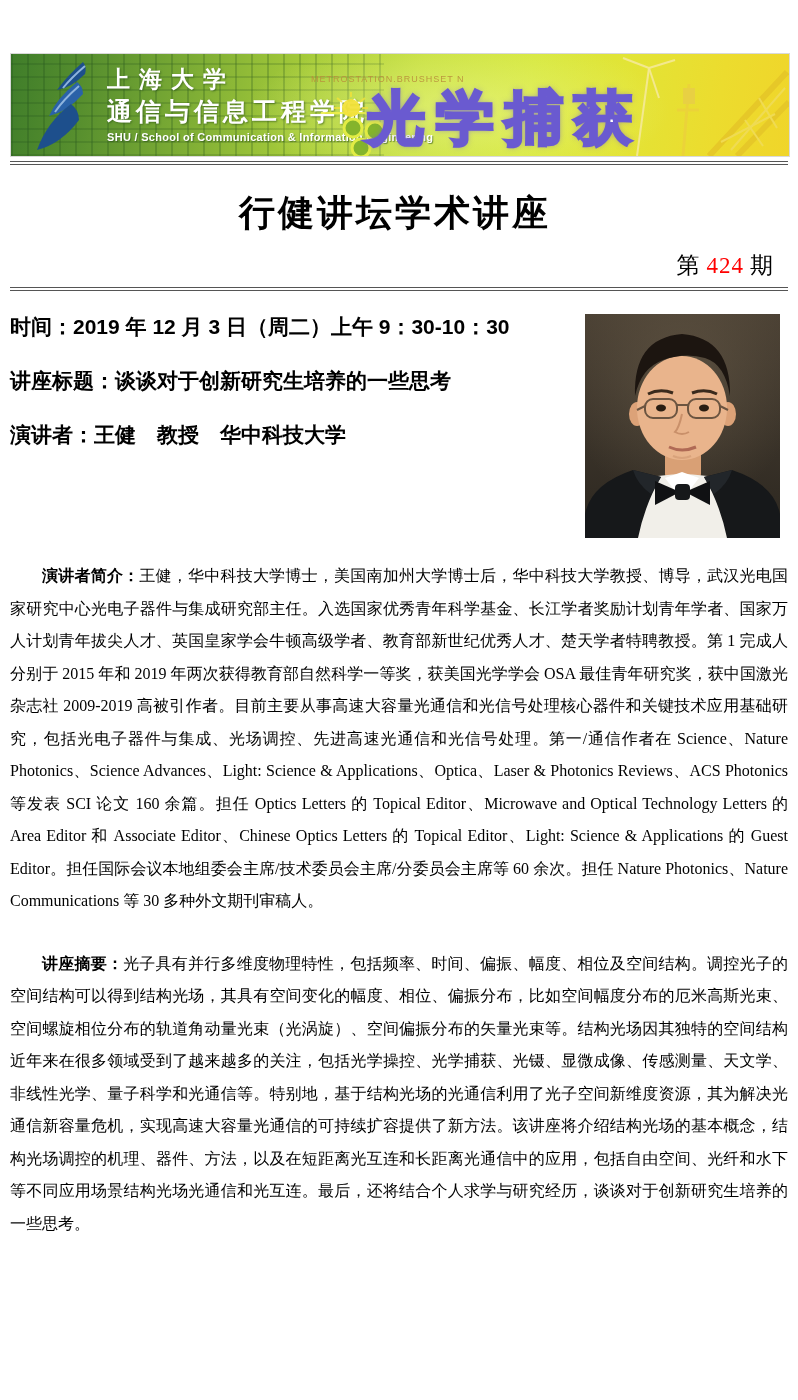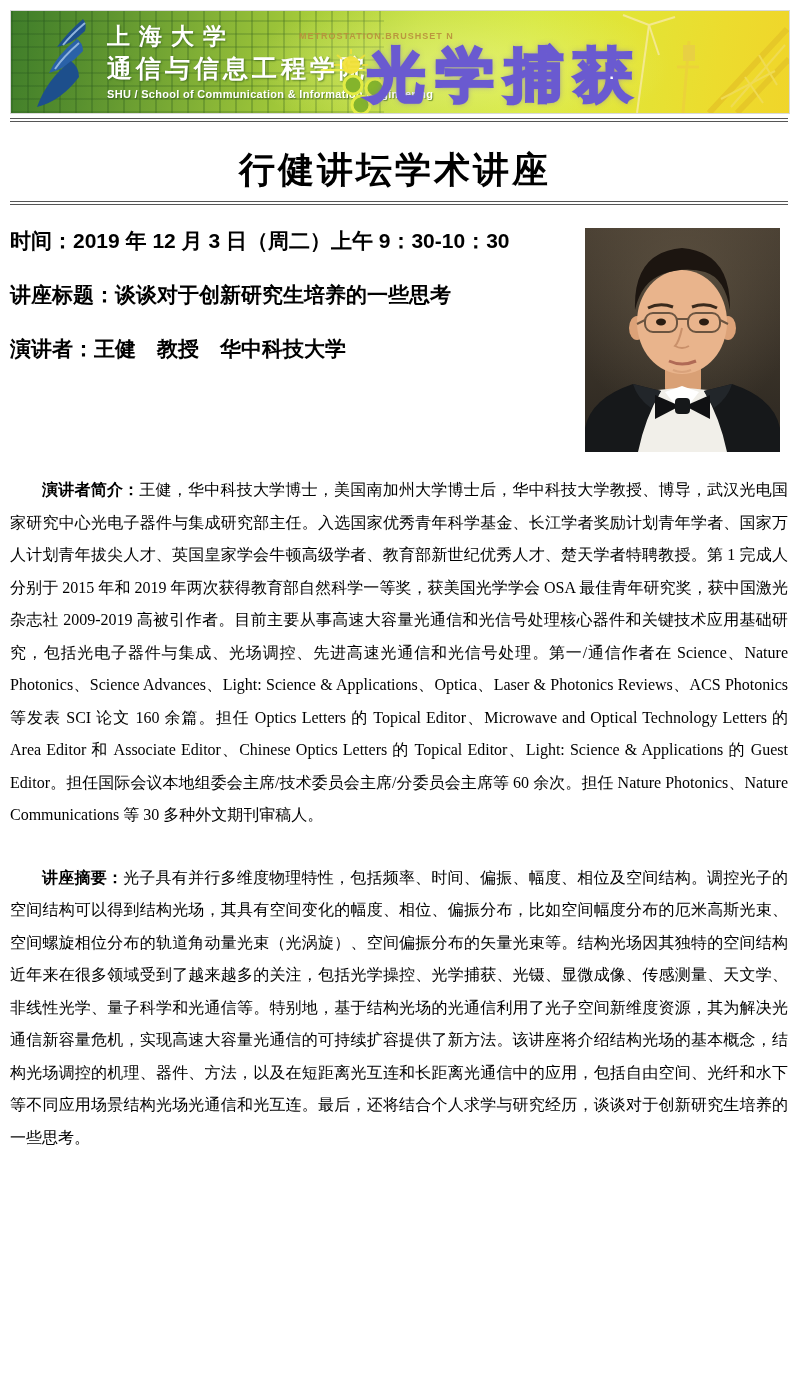--- a/index.html
+++ b/index.html
@@ -1,21 +1,21 @@
 <!DOCTYPE html>
 <html><head>
 <meta charset="utf-8">
 <style>
   html,body{margin:0;padding:0;background:#fff;}
   body{
     width:798px;height:1400px;overflow:hidden;
     font-family:"Liberation Serif","DejaVu Serif",serif;
     color:#000;
   }
-  .page{padding:10px 18px 0 10px;position:relative;}
+  .page{padding:10px 18px 0 10px;position:relative;margin-top:43px;}
 
   
   .banner{
     position:relative;height:102px;width:778px;overflow:hidden;
     background:linear-gradient(100deg,#3f7d2a 0%,#578f2e 10%,#7fae35 24%,#a7cc3a 38%,#c6df3e 52%,#d6e73c 66%,#e2e436 78%,#ecdc2e 90%,#f0d52a 100%);
     border:1px solid #d9d9d9;
   }
   .banner-circuit{
     position:absolute;left:0;top:0;width:48%;height:100%;
     background:
@@ -40,23 +40,23 @@
     font-weight:bold;color:#fff;font-size:25px;letter-spacing:4px;
     text-shadow:1px 1px 2px rgba(40,80,20,.6);
   }
   .banner-school-en{
     position:absolute;left:96px;top:77px;
     font-family:"Liberation Sans","DejaVu Sans",sans-serif;
     font-weight:bold;color:#fff;font-size:11px;letter-spacing:.3px;
     text-shadow:1px 1px 1px rgba(40,80,20,.6);
   }
   .banner-watermark{
-    position:absolute;left:288px;top:20px;
-    font-family:"Liberation Sans","DejaVu Sans",sans-serif;
-    font-weight:bold;color:#b9903c;font-size:9px;letter-spacing:1px;opacity:.9;
+    position:absolute;left:300px;top:20px;
+    font-family:"Liberation Sans","DejaVu Sans",sans-serif;
+    font-weight:normal;color:#b9903c;font-size:9px;letter-spacing:1px;opacity:.9;
   }
   .banner-forum{
     position:absolute;left:356px;top:26px;
     font-weight:bold;color:#fff;font-size:58px;letter-spacing:11px;white-space:nowrap;
     -webkit-text-stroke:3px #6a5ad0;
     text-shadow:0 0 2px #6a5ad0,0 0 6px rgba(106,90,208,.7);
   }
   .banner-deco-sun{position:absolute;left:322px;top:36px;}
   .banner-deco-circles{position:absolute;left:328px;top:62px;}
   .banner-towers{position:absolute;right:0;top:0;}
@@ -172,20 +172,21 @@
       </g>
     </svg>
 
     <div class="banner-forum">光学捕获</div>
   </div>
 
   <div class="double-rule rule-top"></div>
 
   <h1 class="doc-title">行健讲坛学术讲座</h1>
 
+  <div class="issue-line"><span>第</span><span class="issue-num">424</span><span>期</span></div>
 
   <div class="double-rule rule-under-issue"></div>
 
   <div class="info-section">
     <div class="info-col">
       <div class="info-line"><span>时间：</span><span>2019 年 12 月 3 日（周二）上午 9：30-10：30</span></div>
       <div class="info-line"><span>讲座标题：</span><span>谈谈对于创新研究生培养的一些思考</span></div>
       <div class="info-line"><span>演讲者：</span><span>王健　教授　华中科技大学</span></div>
     </div>
 

